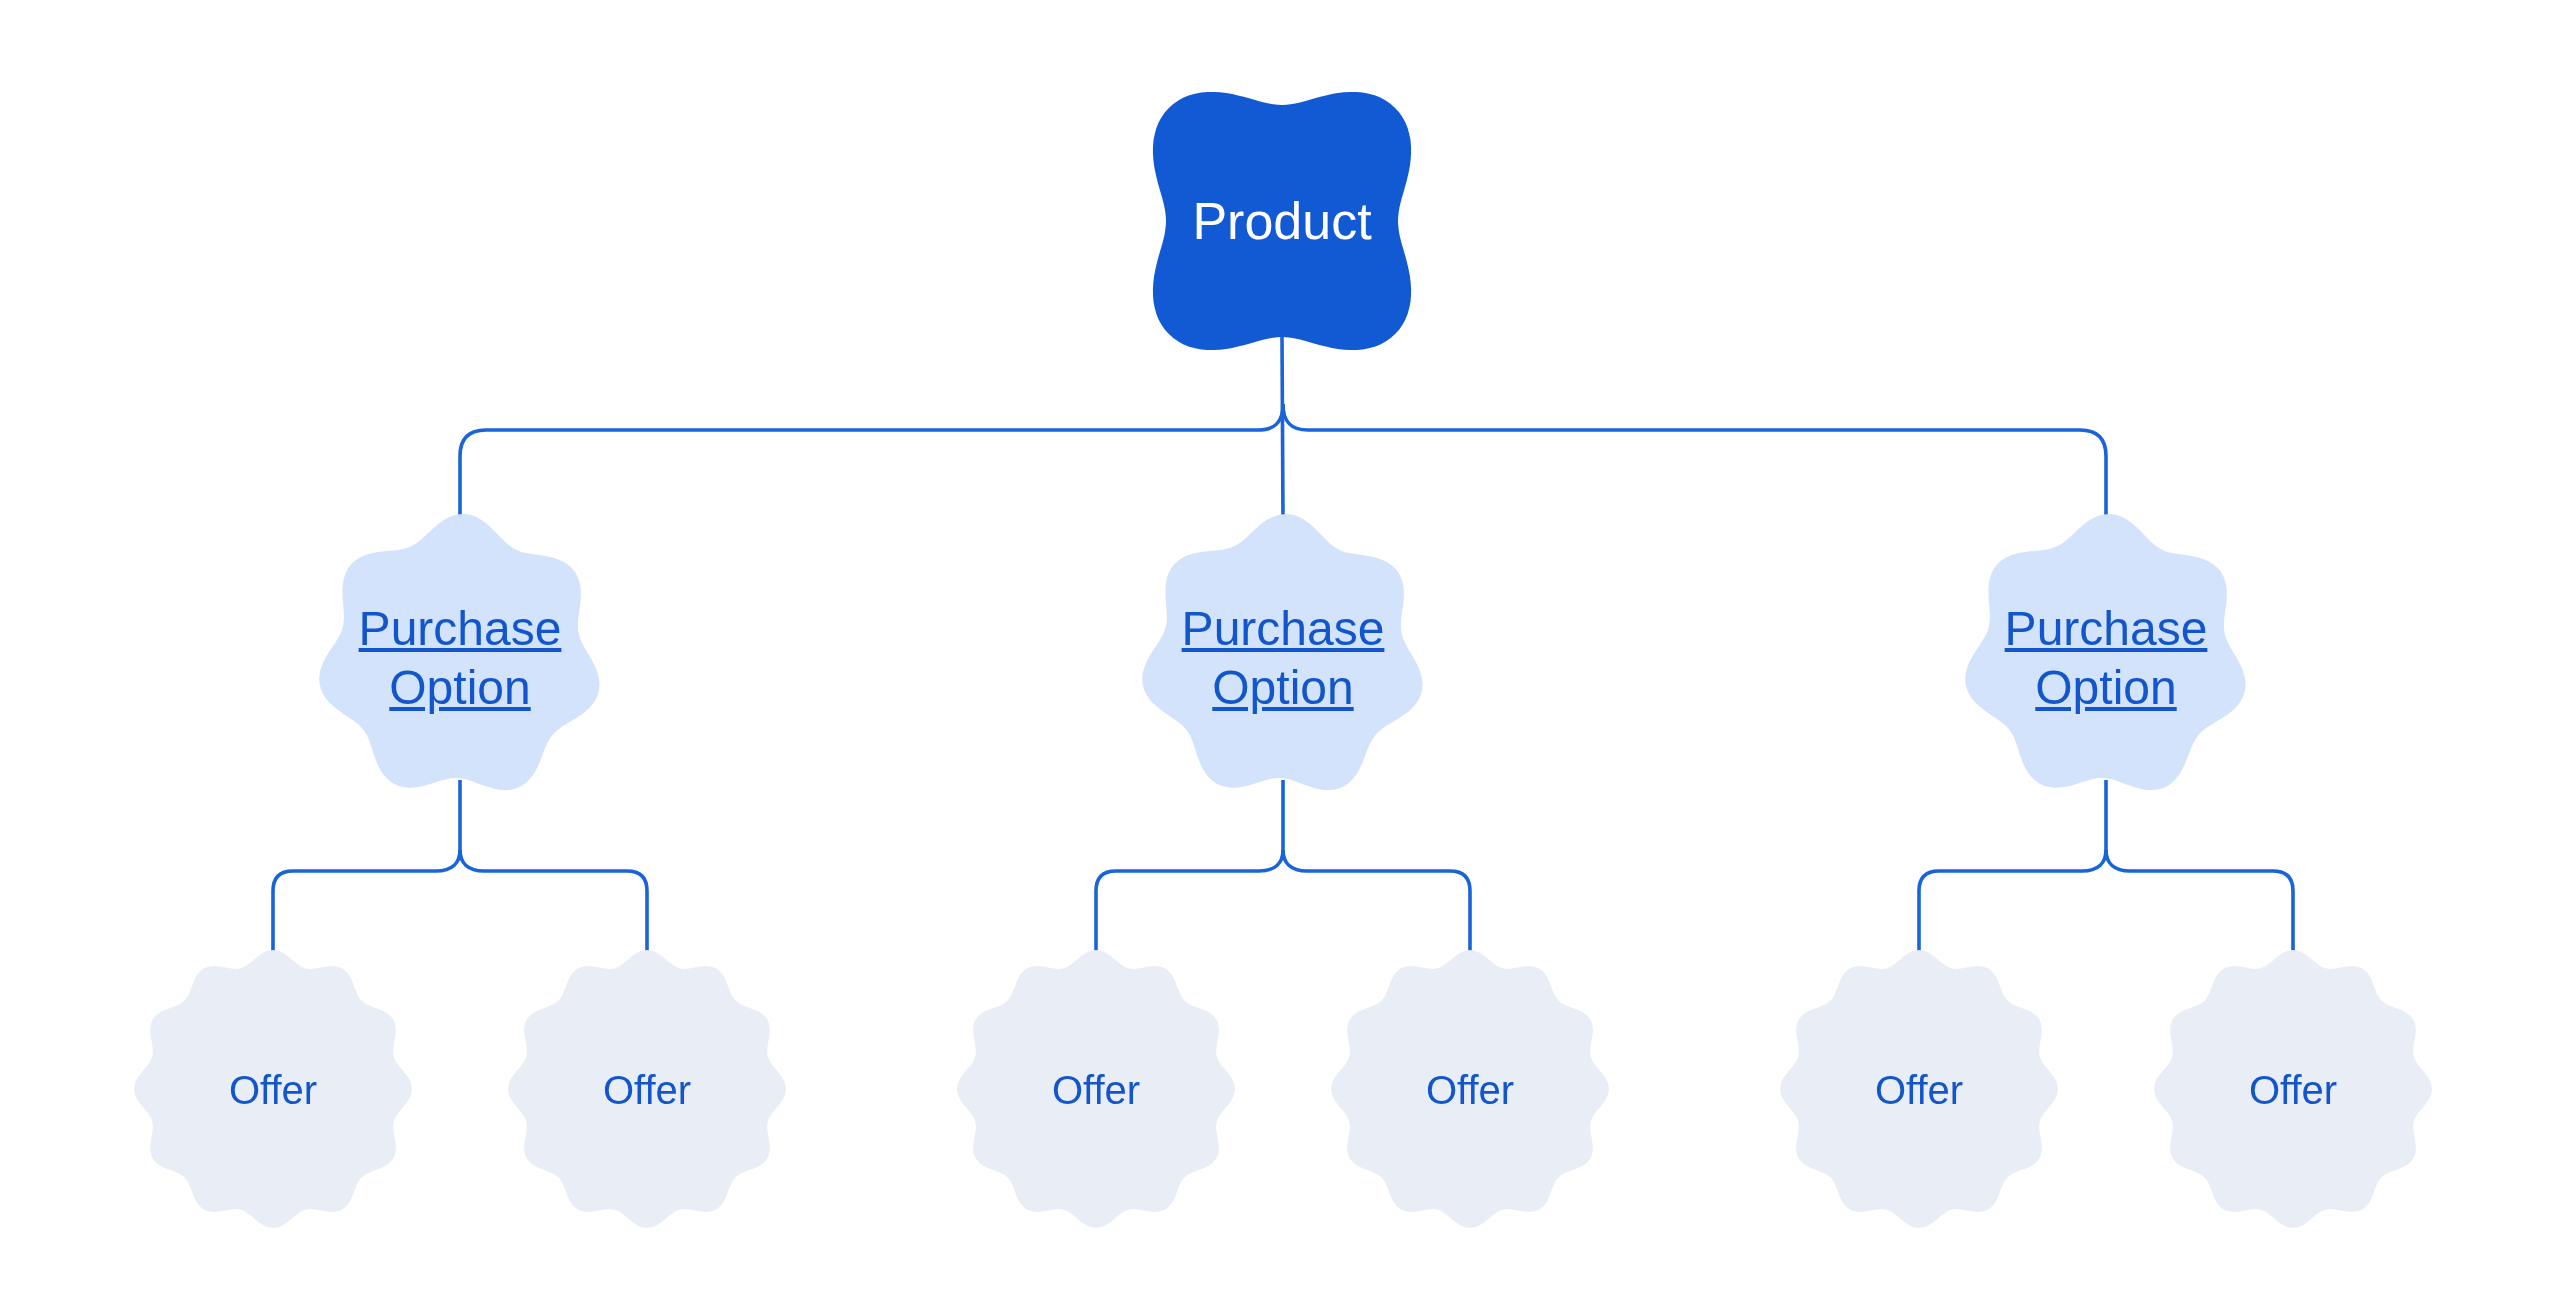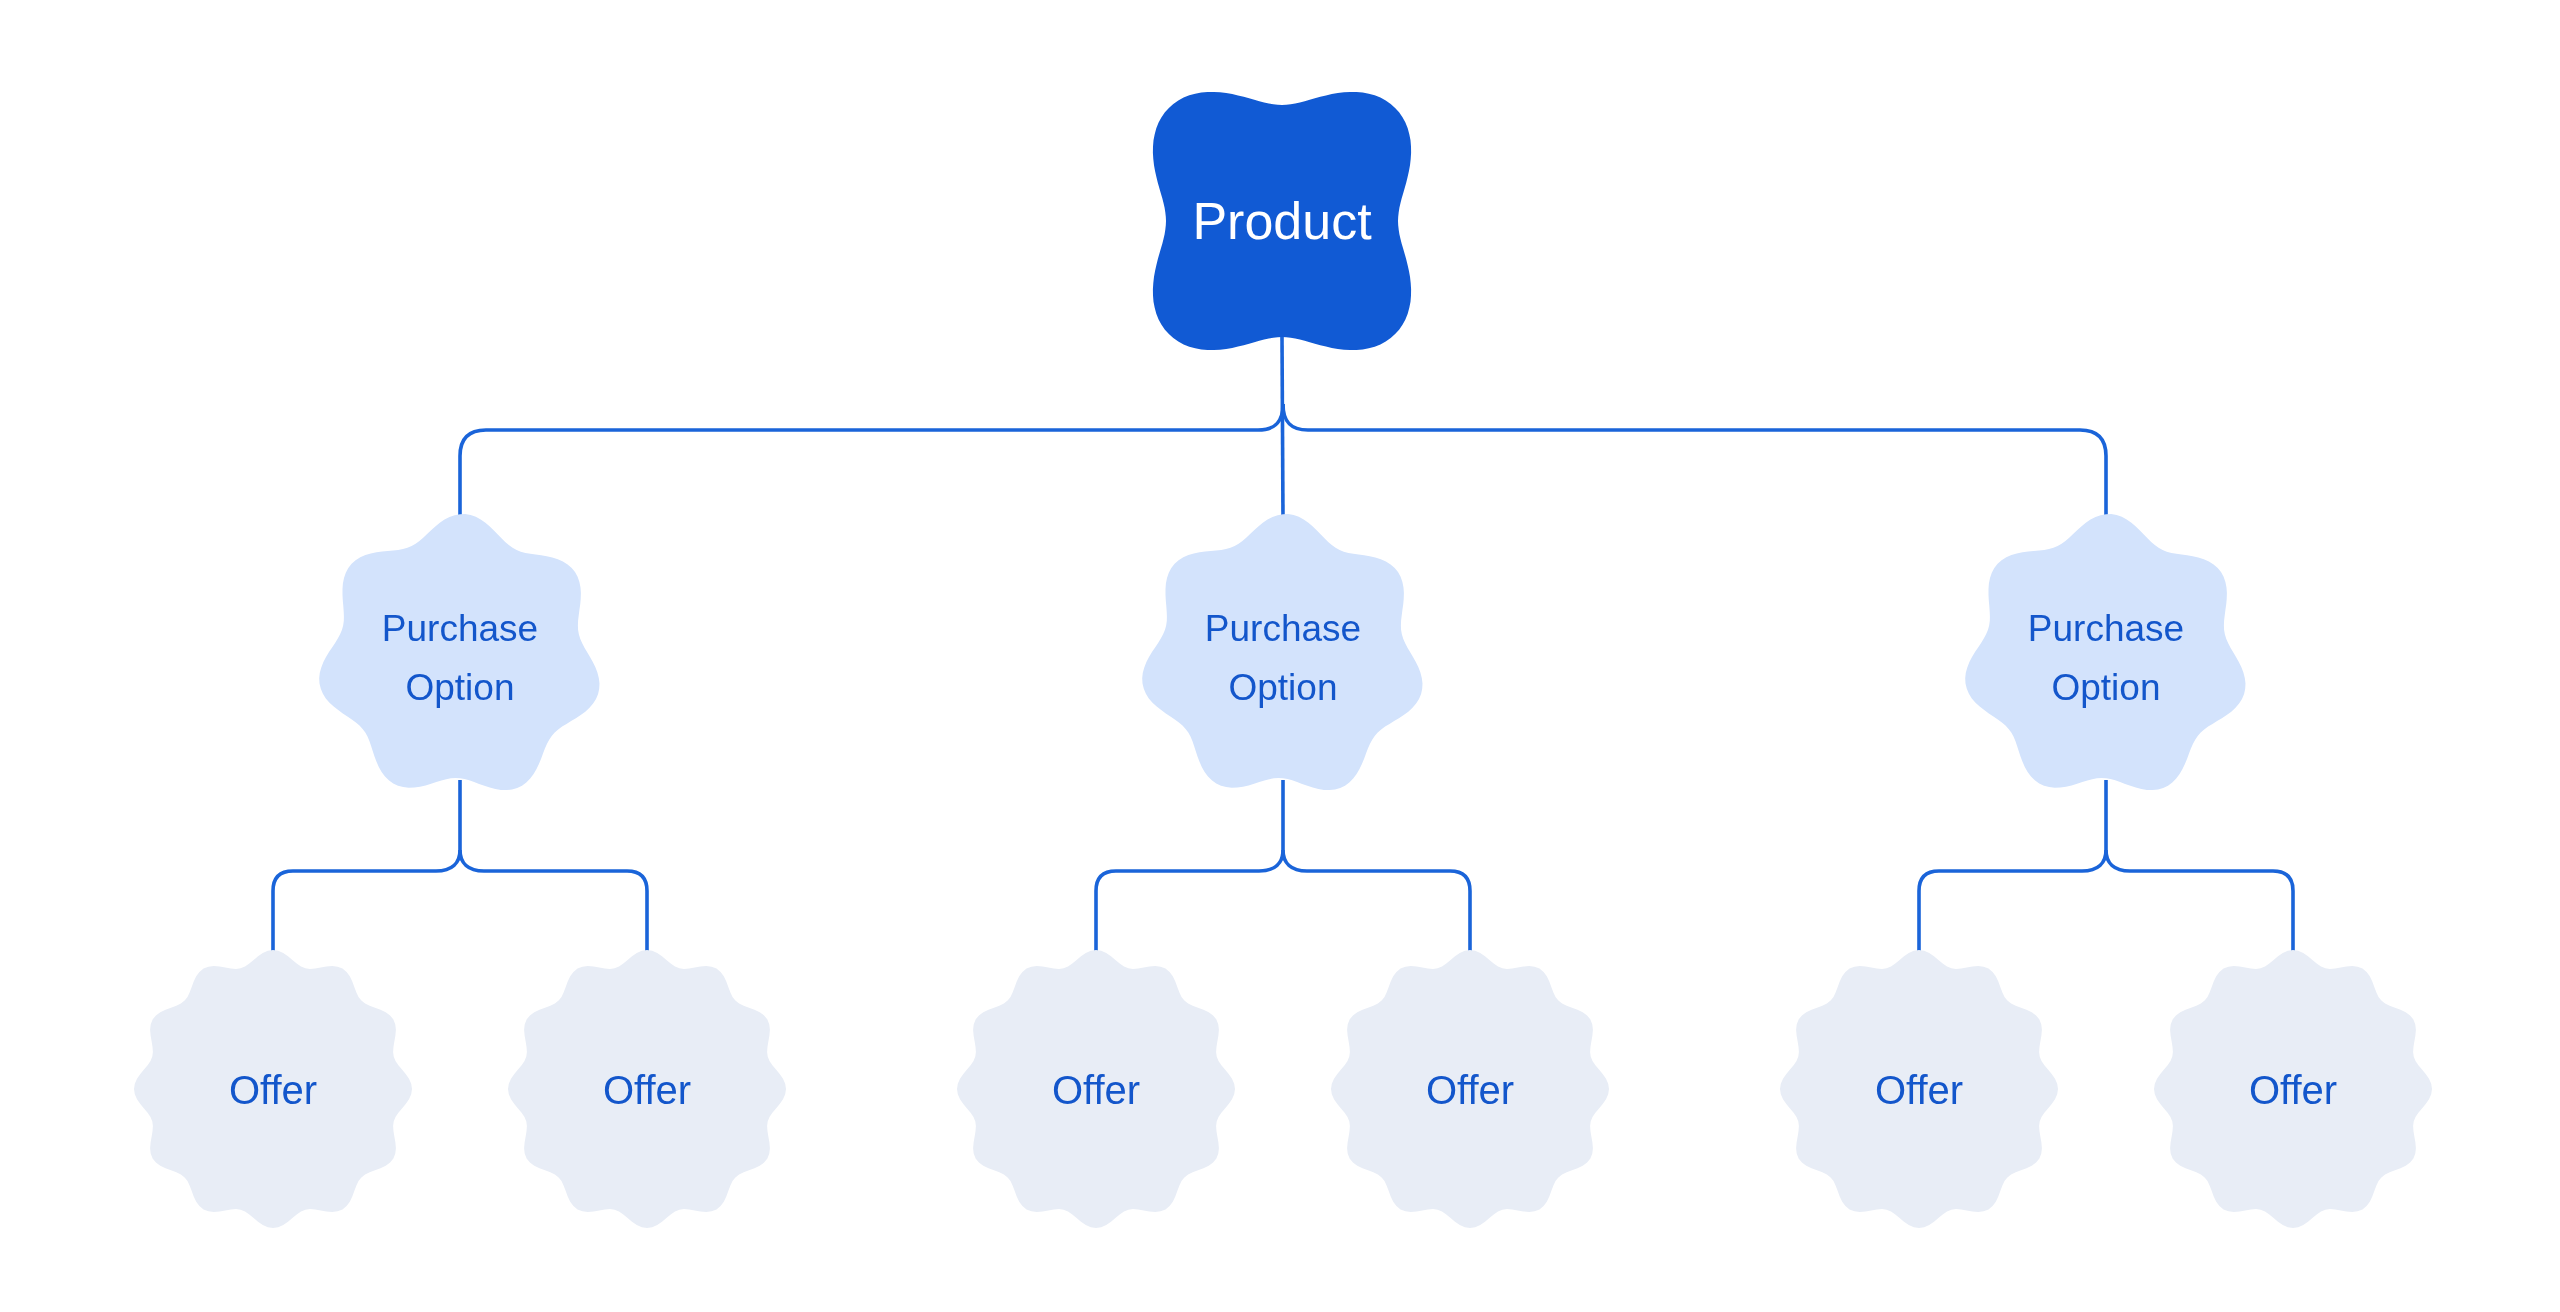--- a/index.html
+++ b/index.html
@@ -25,24 +25,25 @@
     pointer-events: none;
     white-space: pre-line;
   }
   .root-label {
     font-size: 52px;
     color: var(--root-text, #ffffff);
     width: 320px;
     line-height: 60px;
   }
   .option-label {
-    font-size: 37px;
+    font-size: 48px;
     color: var(--label-text, #1356CB);
     width: 240px;
     line-height: 59px;
+    text-decoration: underline;
   }
   .offer-label {
     font-size: 40px;
     color: var(--label-text, #1356CB);
     width: 220px;
     line-height: 56px;
   }
 </style>
 </head>
 <body>

